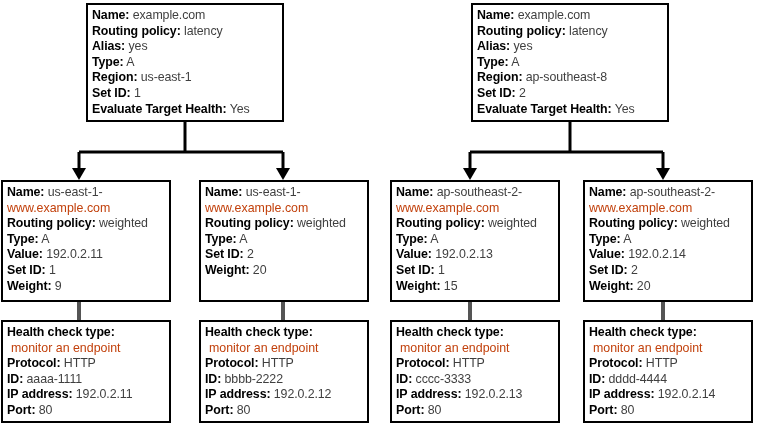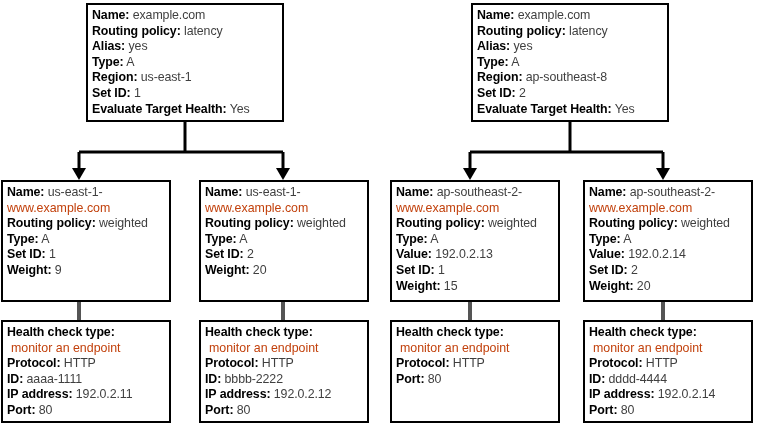--- a/index.html
+++ b/index.html
@@ -109,20 +109,21 @@
     <div class="line"><b>Region:</b> <span class="val">ap-southeast-8</span></div>
     <div class="line"><b>Set ID:</b> <span class="val">2</span></div>
     <div class="line"><b>Evaluate Target Health:</b> <span class="val">Yes</span></div>
   </div>
 
   <div class="node" style="left:1px; top:180px; width:170px; height:122px;">
     <div class="line"><b>Name:</b> <span class="val">us-east-1-</span></div>
     <div class="cont">www.example.com</div>
     <div class="line"><b>Routing policy:</b> <span class="val">weighted</span></div>
     <div class="line"><b>Type:</b> <span class="val">A</span></div>
+    <div class="line"><b>Value:</b> <span class="val">192.0.2.11</span></div>
     <div class="line"><b>Set ID:</b> <span class="val">1</span></div>
     <div class="line"><b>Weight:</b> <span class="val">9</span></div>
   </div>
 
   <div class="node" style="left:199px; top:180px; width:170px; height:122px;">
     <div class="line"><b>Name:</b> <span class="val">us-east-1-</span></div>
     <div class="cont">www.example.com</div>
     <div class="line"><b>Routing policy:</b> <span class="val">weighted</span></div>
     <div class="line"><b>Type:</b> <span class="val">A</span></div>
     <div class="line"><b>Set ID:</b> <span class="val">2</span></div>
@@ -164,20 +165,22 @@
     <div class="line"><b>Protocol:</b> <span class="val">HTTP</span></div>
     <div class="line"><b>ID:</b> <span class="val">bbbb-2222</span></div>
     <div class="line"><b>IP address:</b> <span class="val">192.0.2.12</span></div>
     <div class="line"><b>Port:</b> <span class="val">80</span></div>
   </div>
 
   <div class="node" style="left:390px; top:320px; width:170px; height:103px;">
     <div class="line"><b>Health check type:</b></div>
     <div class="cont indent">monitor an endpoint</div>
     <div class="line"><b>Protocol:</b> <span class="val">HTTP</span></div>
+    <div class="line"><b>ID:</b> <span class="val">cccc-3333</span></div>
+    <div class="line"><b>IP address:</b> <span class="val">192.0.2.13</span></div>
     <div class="line"><b>Port:</b> <span class="val">80</span></div>
   </div>
 
   <div class="node" style="left:583px; top:320px; width:170px; height:103px;">
     <div class="line"><b>Health check type:</b></div>
     <div class="cont indent">monitor an endpoint</div>
     <div class="line"><b>Protocol:</b> <span class="val">HTTP</span></div>
     <div class="line"><b>ID:</b> <span class="val">dddd-4444</span></div>
     <div class="line"><b>IP address:</b> <span class="val">192.0.2.14</span></div>
     <div class="line"><b>Port:</b> <span class="val">80</span></div>

